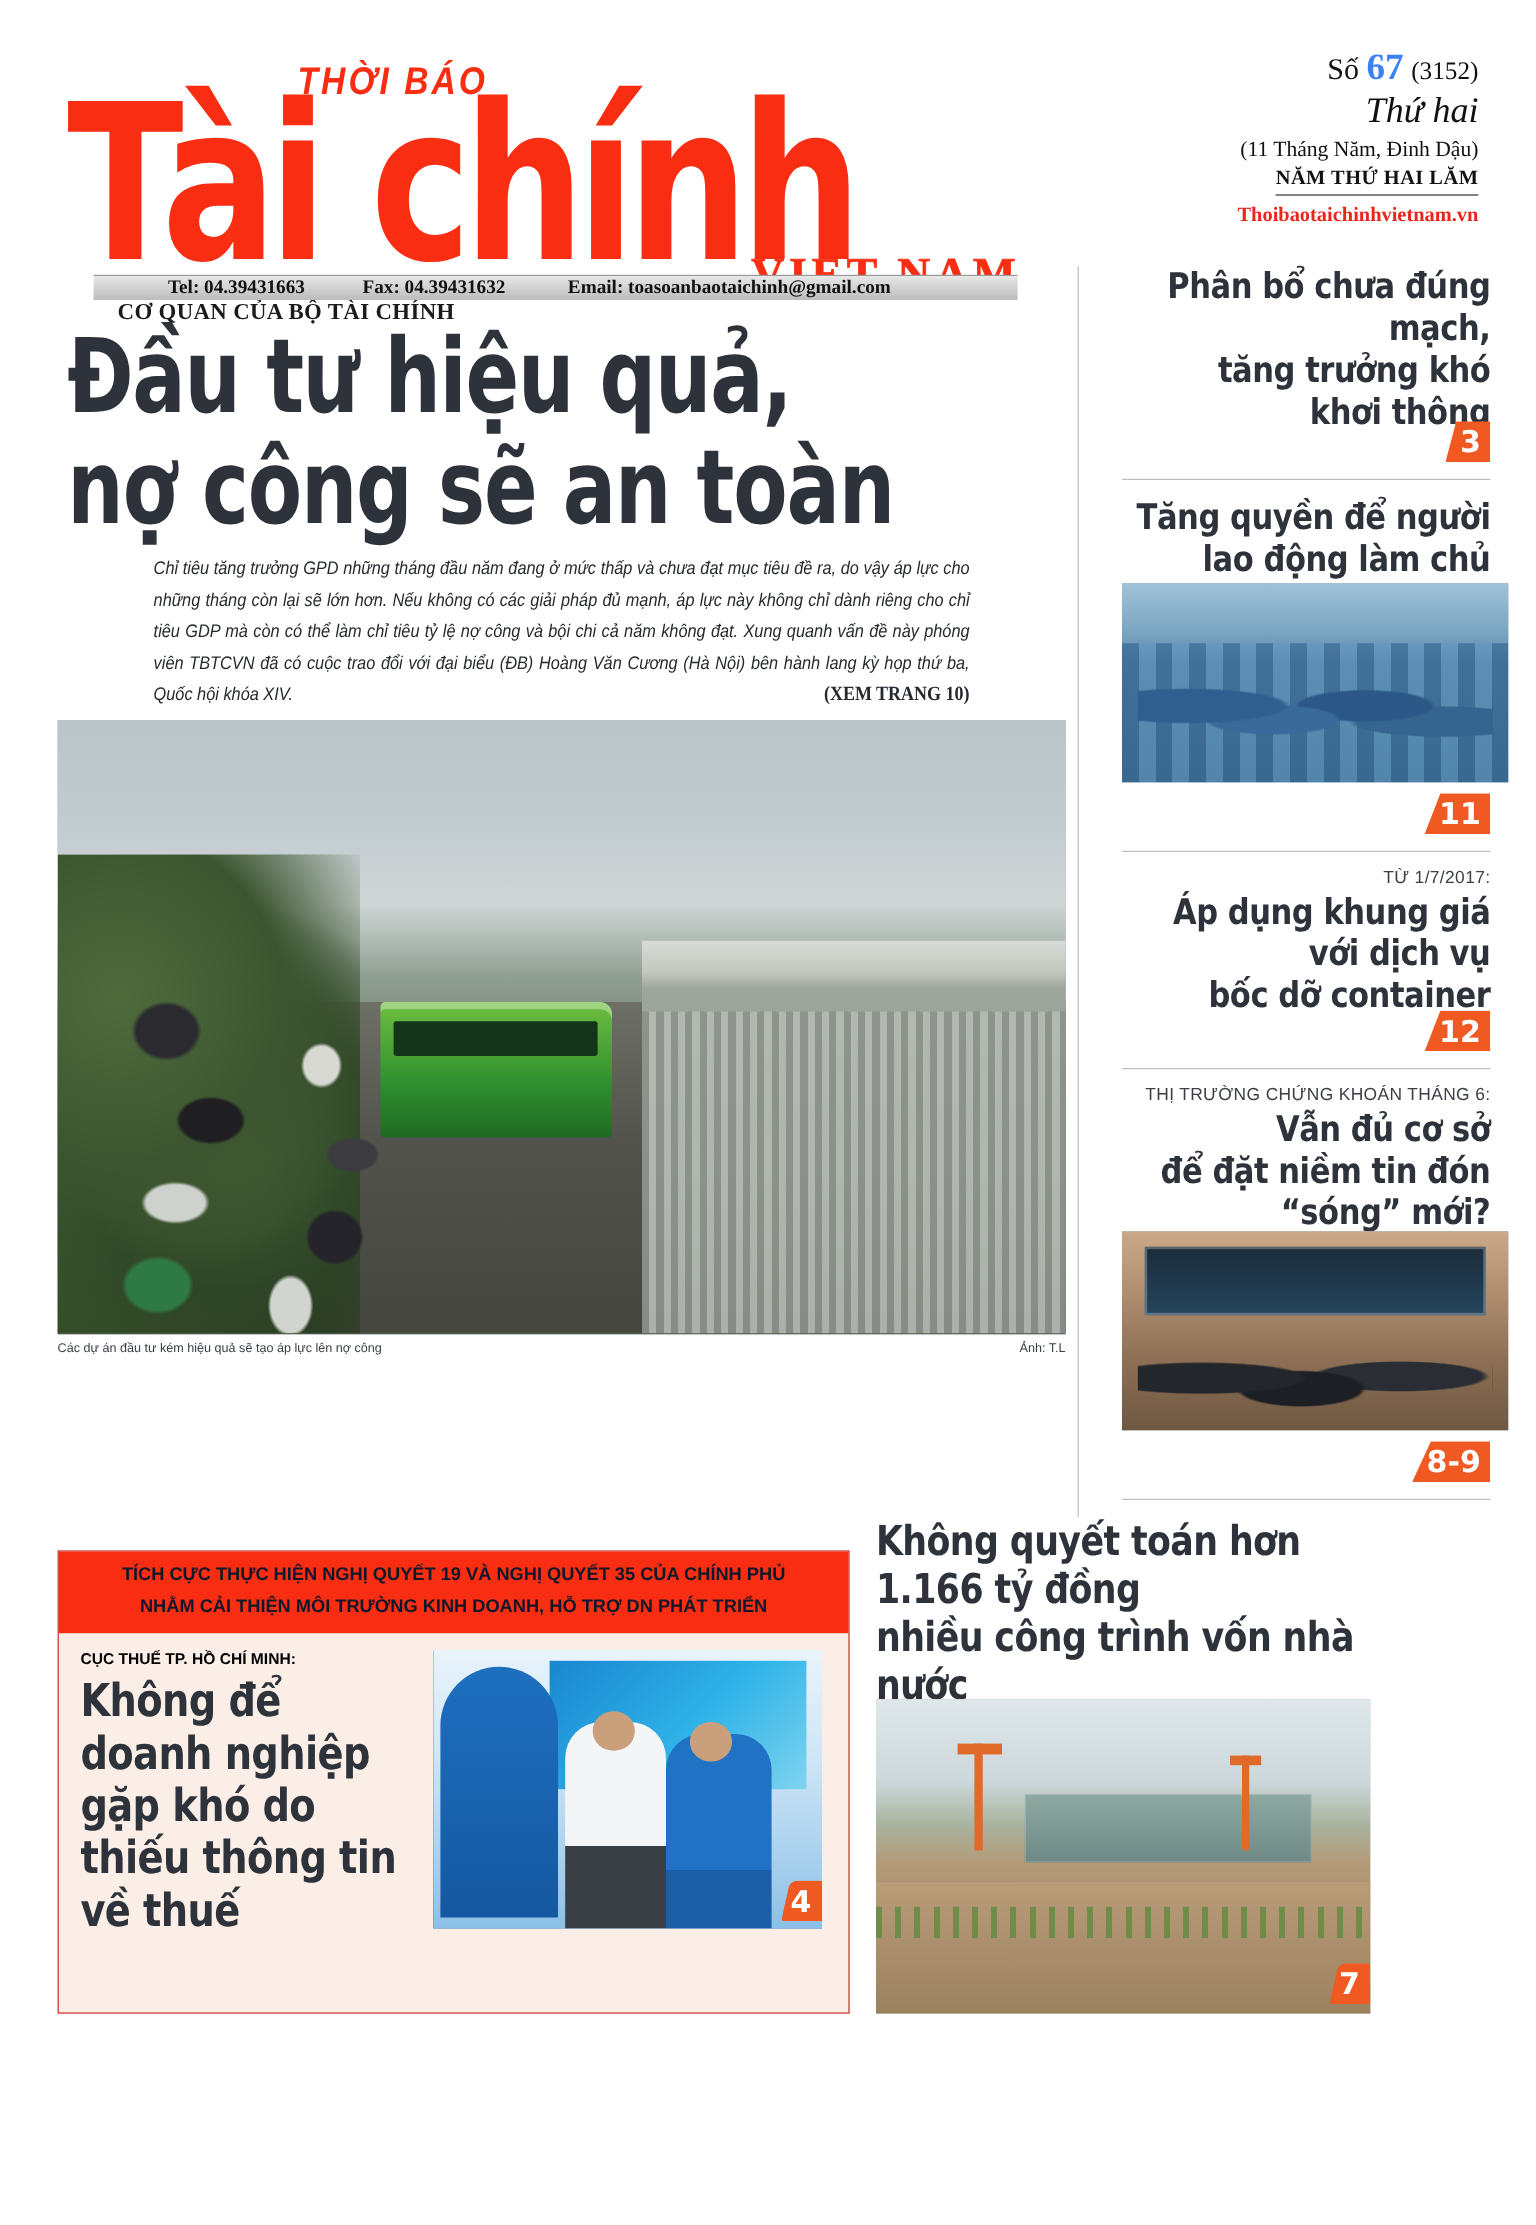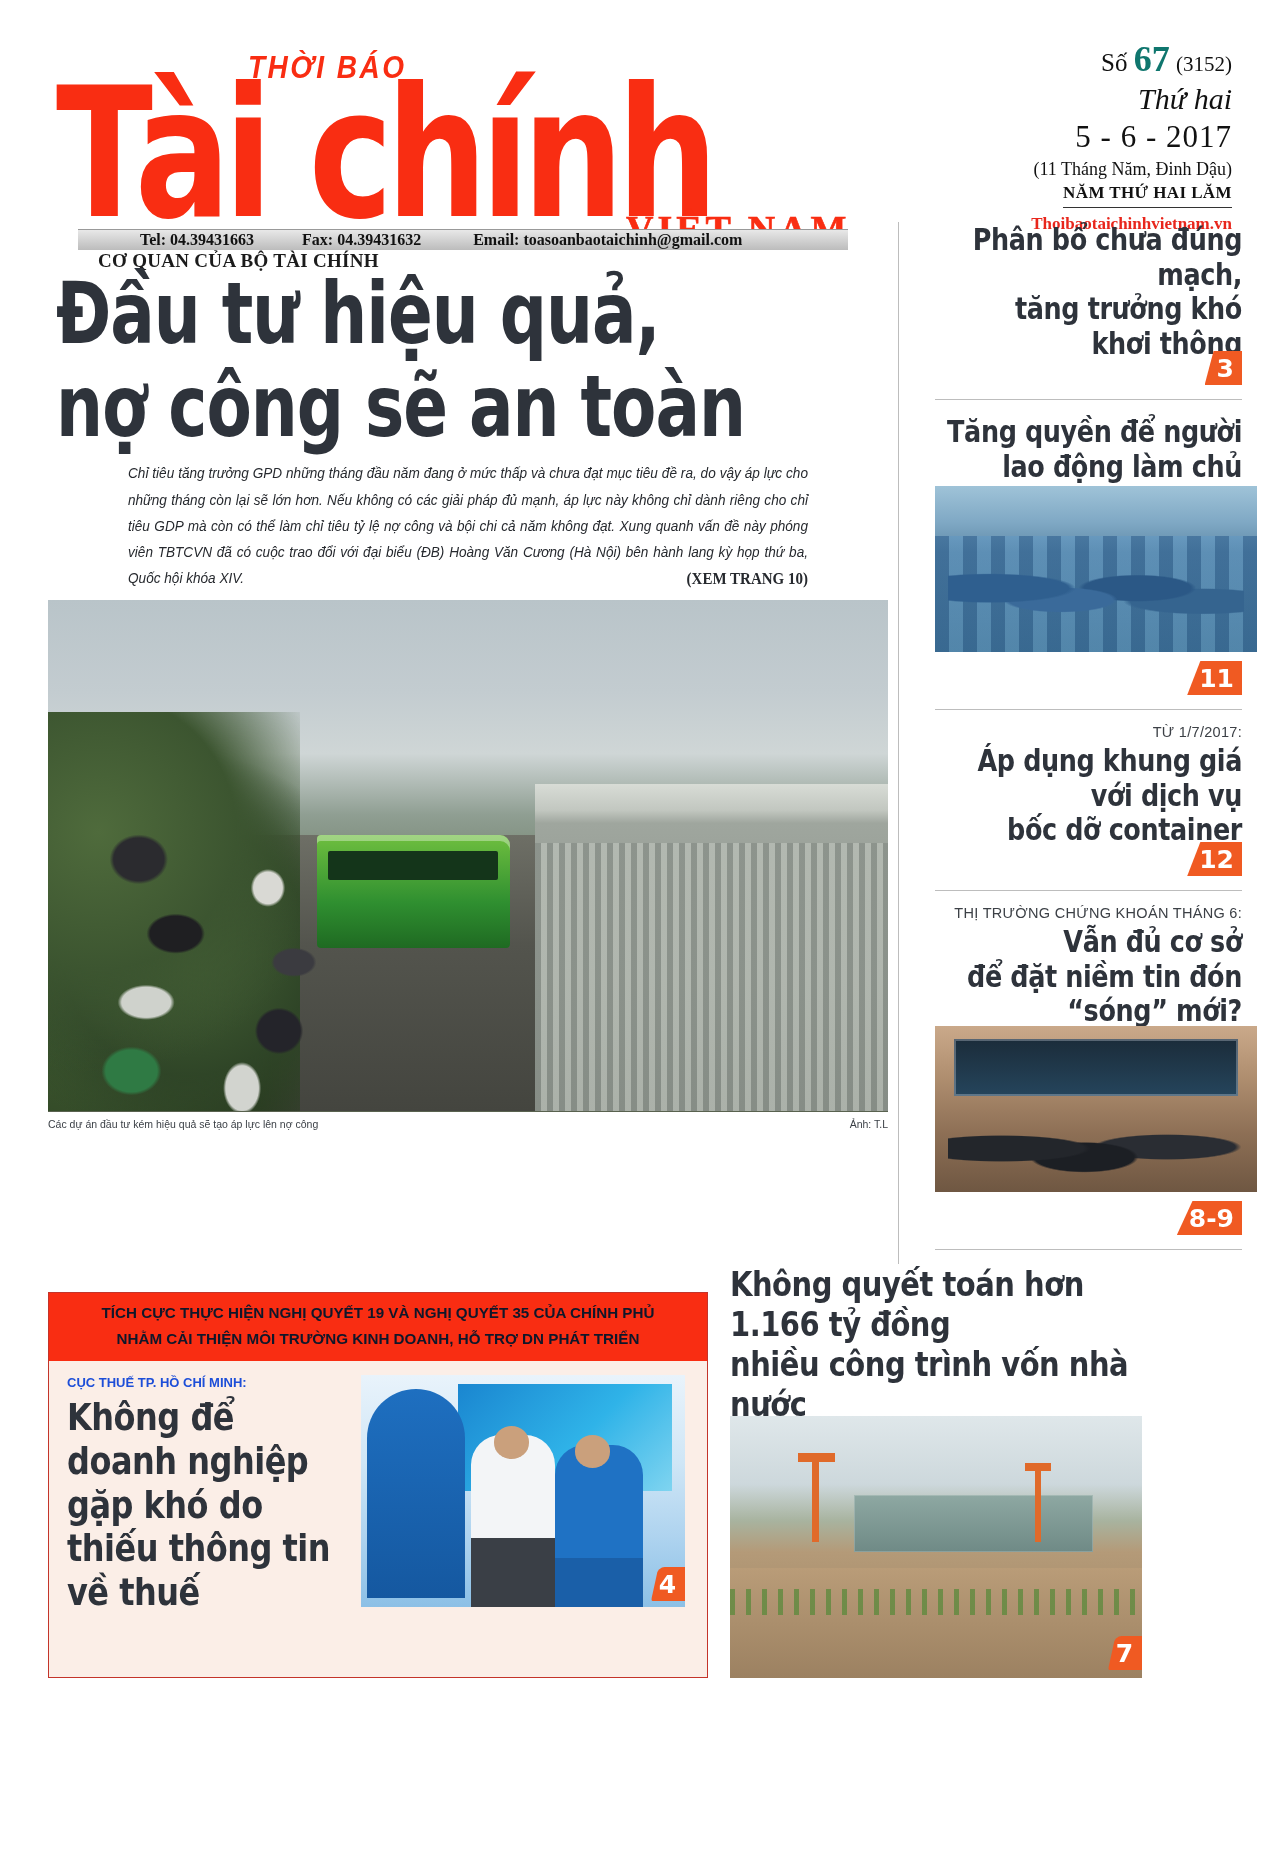--- a/index.html
+++ b/index.html
@@ -96,21 +96,21 @@
   
   .date-block {
     position: absolute;
     right: 0px; top: 38px;
     width: 320px;
     text-align: right;
     font-family: "Liberation Serif", serif;
     color: #111;
   }
   .dl-issue { font-size: 25px; letter-spacing: 0px; }
-  .dl-issue .num { font-size: 36px; font-weight: bold; color: #0f766e; }
+  .dl-issue .num { font-size: 31px; font-weight: bold; color: #3b82f6; }
   .dl-issue .paren { font-size: 21px; }
   .dl-day { font-size: 30px; font-style: italic; margin-top: 2px; }
   .dl-date { font-size: 31px; margin-top: 3px; letter-spacing: 1px; }
   .dl-lunar { font-size: 18px; margin-top: 4px; }
   .dl-year {
     font-size: 17px; font-weight: bold; margin-top: 3px;
     letter-spacing: 0.4px; padding-bottom: 4px;
     border-bottom: 1.5px solid #333;
     display: inline-block;
   }
@@ -204,21 +204,21 @@
   .promo-body {
     display: flex;
     padding: 14px 12px 14px 18px;
     gap: 12px;
   }
   .promo-text { width: 282px; }
   .promo-kicker {
     font-family: "Liberation Sans", sans-serif;
     font-weight: bold;
     font-size: 13px;
-    color: #1d4ed8;
+    color: #000000;
     letter-spacing: 0px;
     margin-bottom: 6px;
   }
   .promo-title {
     font-family: "DejaVu Sans", sans-serif;
     font-weight: bold;
     font-size: 32px;
     line-height: 37px;
     color: #2e333b;
     letter-spacing: -0.5px;
@@ -494,21 +494,20 @@
       <span class="cb3">Email: toasoanbaotaichinh@gmail.com</span>
     </div>
 
     <div class="date-block">
       <div class="dl-issue">
         <span>Số</span>
         <span class="num">67</span>
         <span class="paren">(3152)</span>
       </div>
       <div class="dl-day">Thứ hai</div>
-      <div class="dl-date">5 - 6 - 2017</div>
       <div class="dl-lunar">(11 Tháng Năm, Đinh Dậu)</div>
       <div><span class="dl-year">NĂM THỨ HAI LĂM</span></div>
       <div class="dl-web">Thoibaotaichinhvietnam.vn</div>
     </div>
   </div>
 
   <div class="body-wrap">
 
     <div class="col-left">
       <div class="main-headline">

